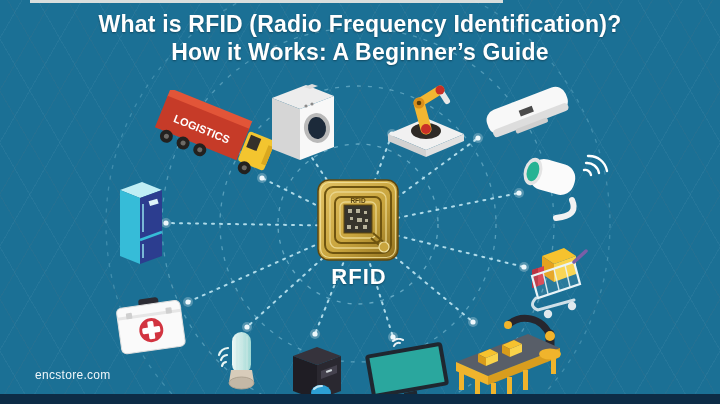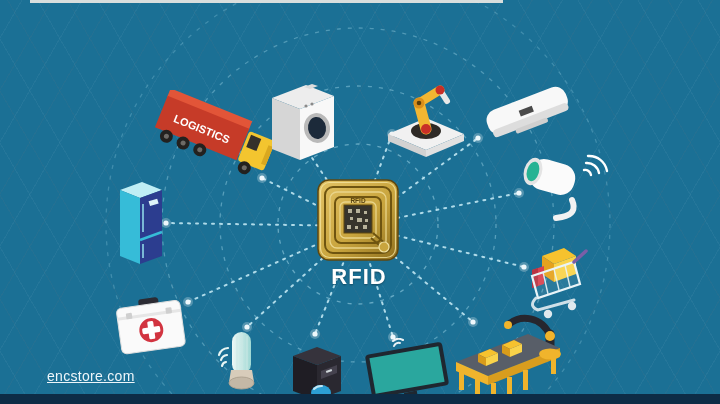--- a/index.html
+++ b/index.html
@@ -22,21 +22,21 @@
   }
   #overlay{left:0;top:0;z-index:1;}
   .icon{z-index:2;}
   #chip{z-index:3;}
   #rfid-label{
     left:313px;top:264px;width:92px;text-align:center;color:#ffffff;
     font-weight:bold;font-size:22px;letter-spacing:1px;z-index:3;
     text-shadow:0 1px 2px rgba(0,0,0,0.35);
   }
   #watermark{
-    left:47px;top:368px;color:#eef6fa;font-size:14px;letter-spacing:.3px;z-index:6;text-decoration:underline;
+    left:35px;top:368px;color:#eef6fa;font-size:12px;letter-spacing:.3px;z-index:6;
   }
   #bottom-bar{left:0;top:394px;width:720px;height:10px;background:#0d2c46;z-index:5;}
   svg{display:block;}
 </style>
 </head>
 <body>
 
 <div id="stage">
 
   <svg id="overlay" class="abs" width="720" height="404">
@@ -85,20 +85,24 @@
         <circle cx="473" cy="322" r="2.6"></circle>
           <circle cx="393" cy="337" r="2.6"></circle>
           <circle cx="315" cy="334" r="2.6"></circle>
         <circle cx="247" cy="327" r="2.6"></circle>
           <circle cx="188" cy="302" r="2.6"></circle>
           <circle cx="166" cy="223" r="2.6"></circle>
       </g>
     </g>
   </svg>
 
+  <div id="title" class="abs">
+    <div>What is RFID (Radio Frequency Identification)?</div>
+    <div>How it Works: A Beginner’s Guide</div>
+  </div>
 
   <div class="abs icon" style="left:146px;top:90px;">
     <svg width="145" height="108" viewBox="0 0 145 108">
       <g transform="rotate(22 72 52)">
         <rect x="8" y="20" width="88" height="10" fill="#e25538"></rect>
         <rect x="8" y="28" width="88" height="34" fill="#c63b28"></rect>
         <text x="52" y="50" text-anchor="middle" font-size="11" font-weight="bold" fill="#ffffff" font-family="Liberation Sans, sans-serif">LOGISTICS</text>
         <rect x="97" y="30" width="28" height="32" rx="3" fill="#f3c52f"></rect>
         <rect x="100" y="33" width="11" height="13" fill="#35302b"></rect>
         <rect x="120" y="36" width="5" height="20" fill="#d9a81f"></rect>

